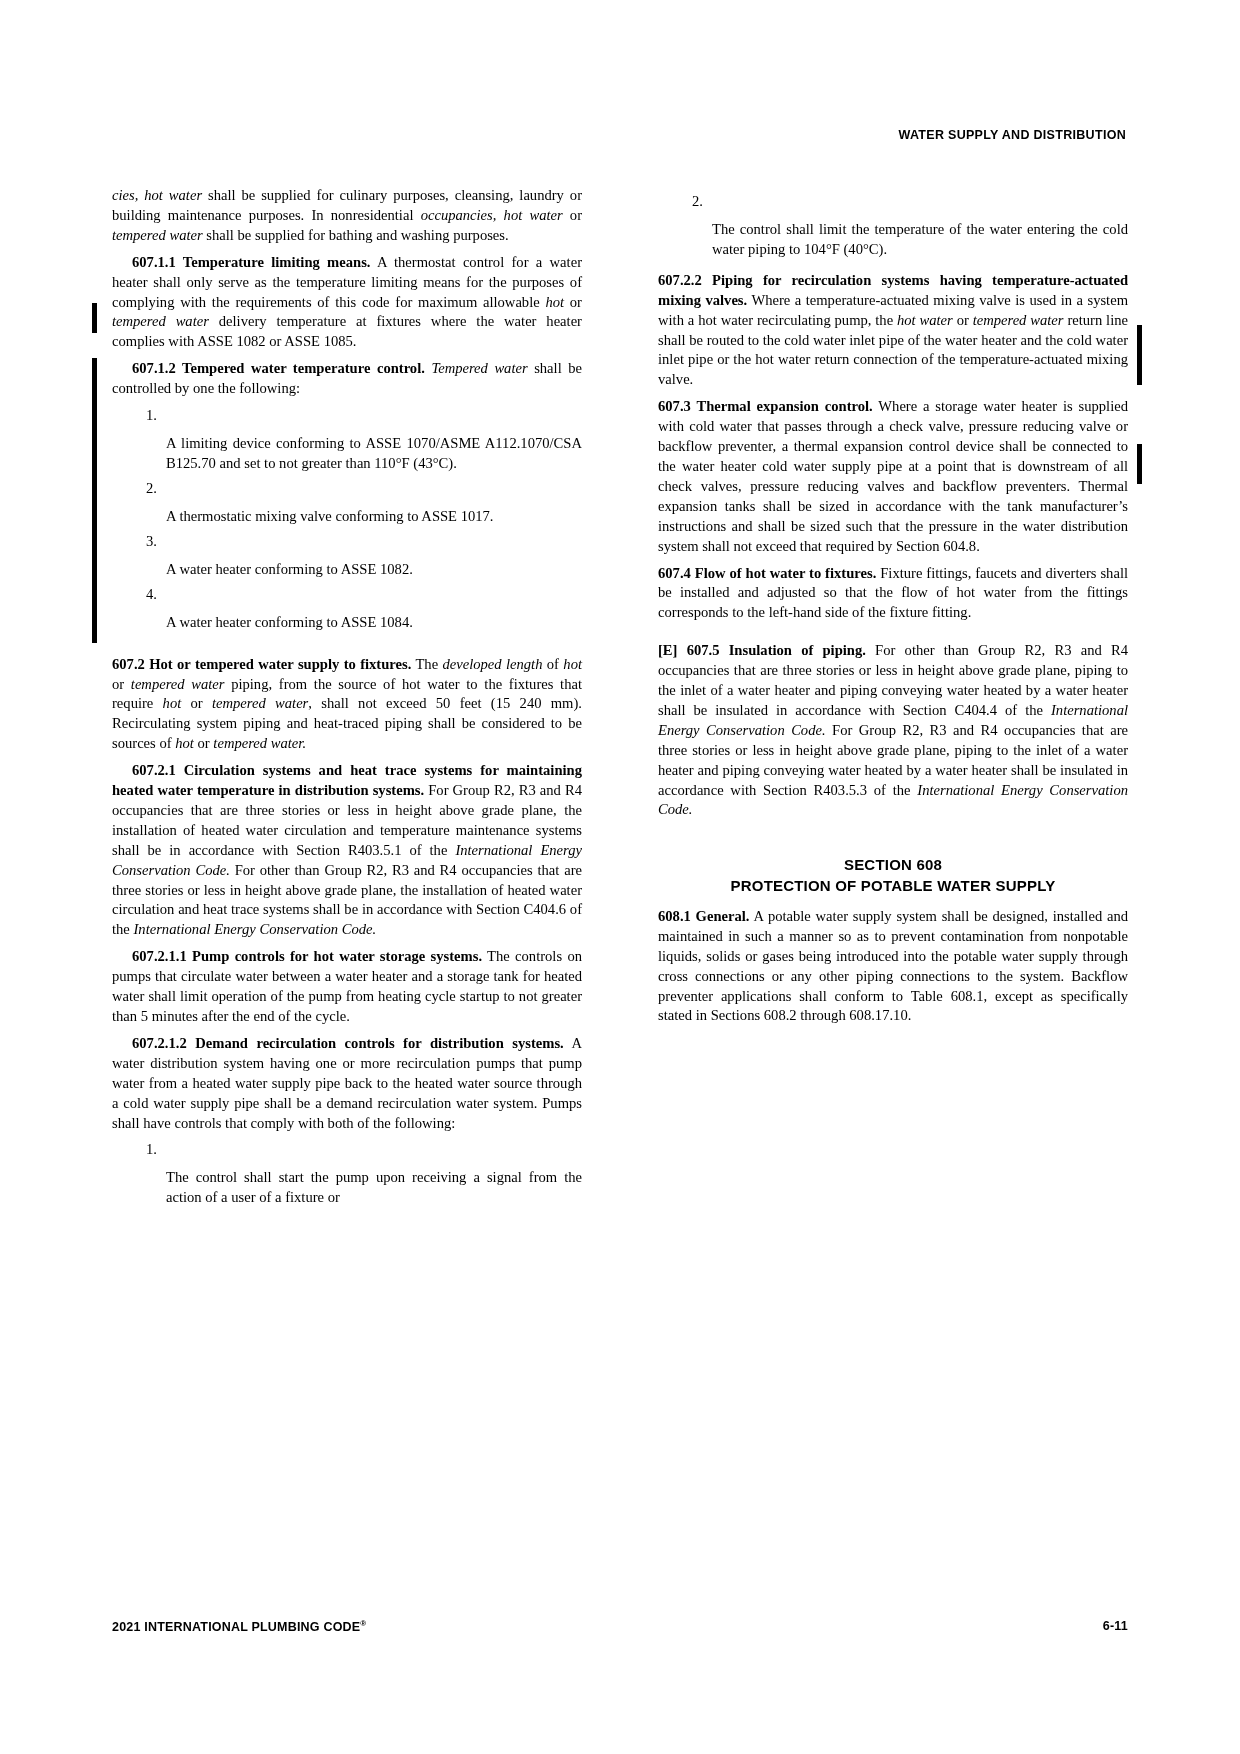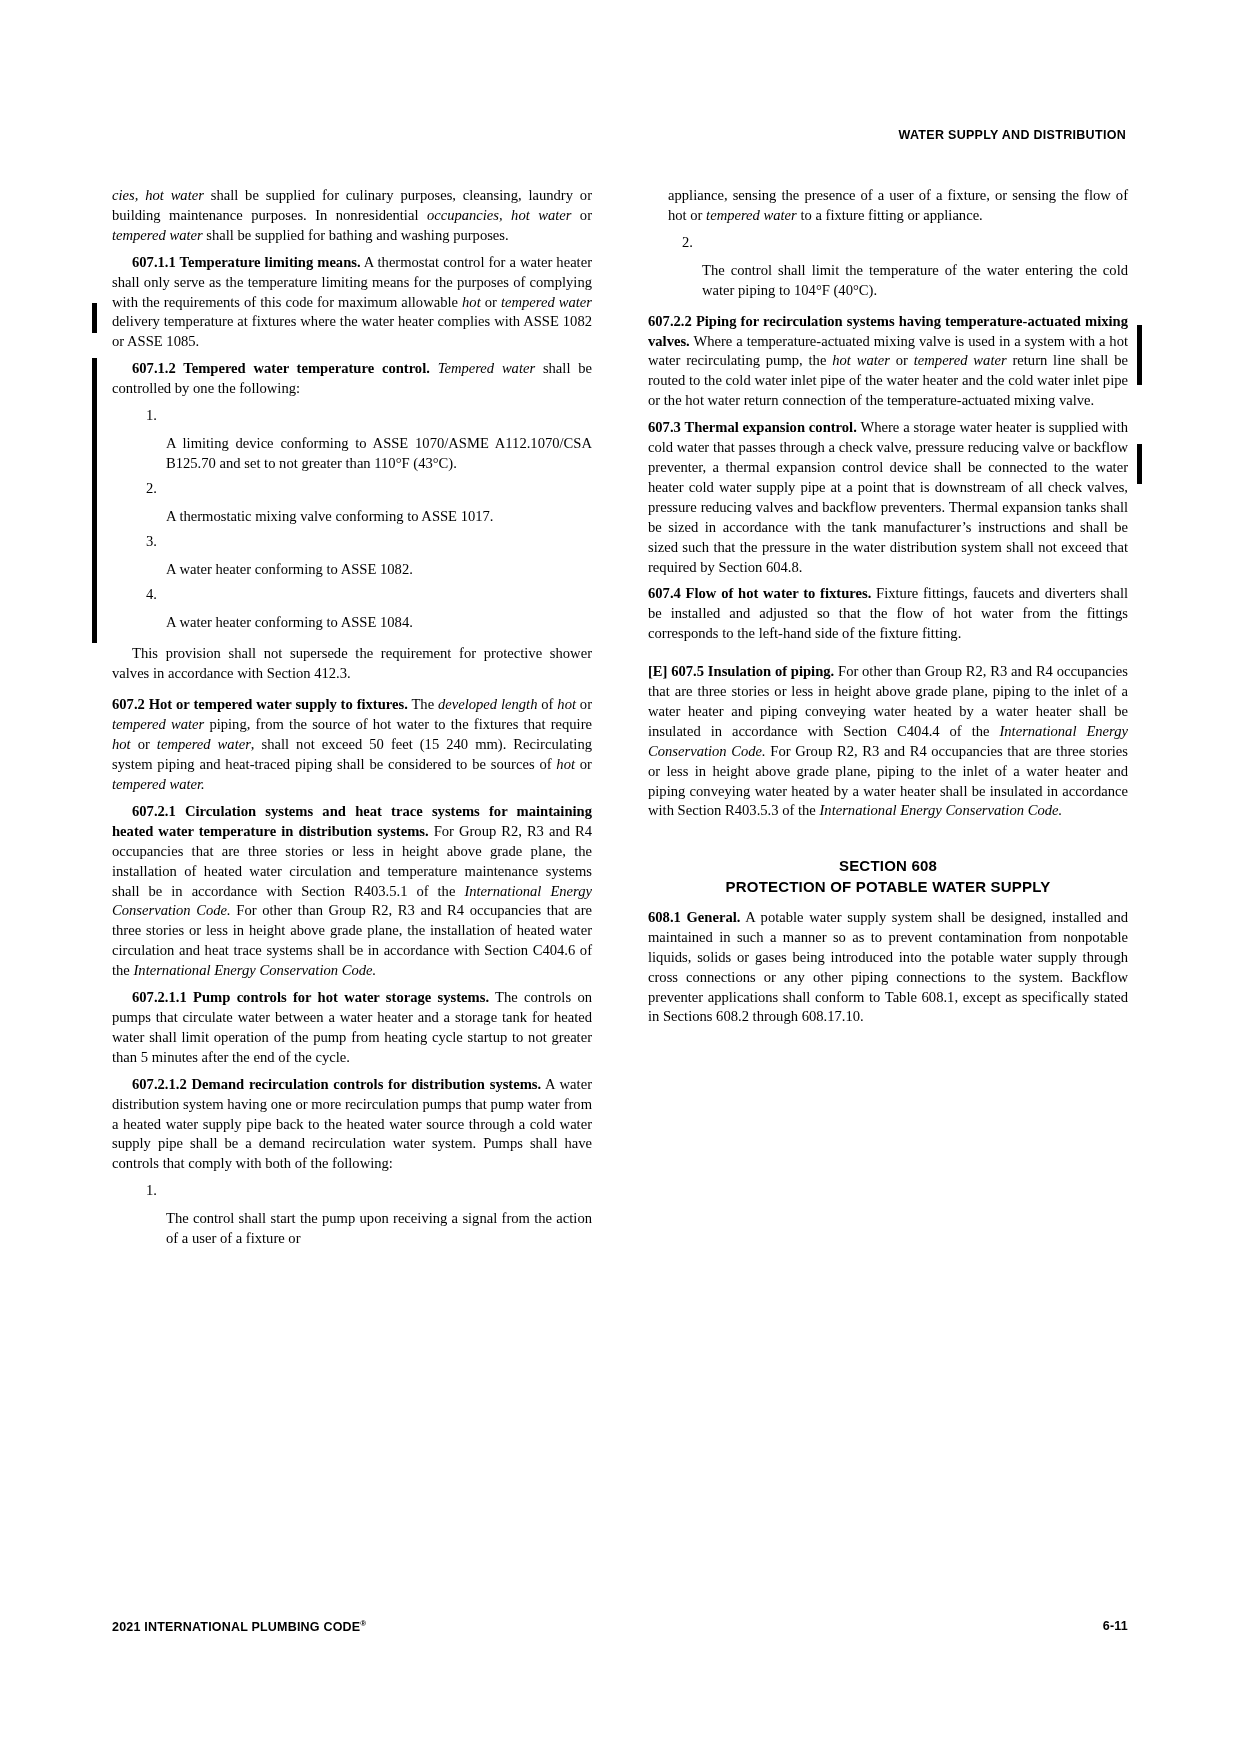--- a/index.html
+++ b/index.html
@@ -30,21 +30,21 @@
     font-size: 12.5px;
     letter-spacing: 0.3px;
     color: #000;
   }
   .columns {
     position: absolute;
     left: 112px;
     top: 186px;
     width: 1016px;
     display: flex;
-    gap: 56px;
+    gap: 76px;
   }
   .col {
     width: 483px;
     font-size: 14.6px;
     line-height: 1.365;
     text-align: justify;
     text-justify: inter-word;
     hyphens: none;
   }
   p {
@@ -159,21 +159,20 @@
             <span class="txt">A water heater conforming to ASSE 1082.</span>
           </li>
         <li style="margin-top:5px;">
             <span class="num">4.</span>
             <span class="txt">A water heater conforming to ASSE 1084.</span>
           </li>
       </ul>
 
       <div class="spacer"></div>
 
-      <p class="indent">This provision shall not supersede the requirement for protective shower valves in accordance with Section 412.3.</p>
 
       <div class="spacer"></div>
 
       <p><span class="run-in-bold">607.2 Hot or tempered water supply to fixtures.</span> The <span class="ital">developed length</span> of <span class="ital">hot</span> or <span class="ital">tempered water</span> piping, from the source of hot water to the fixtures that require <span class="ital">hot</span> or <span class="ital">tempered water</span>, shall not exceed 50 feet (15 240 mm). Recirculating system piping and heat-traced piping shall be considered to be sources of <span class="ital">hot</span> or <span class="ital">tempered water.</span></p>
 
       <div class="spacer-sm"></div>
 
       <p class="indent"><span class="run-in-bold">607.2.1 Circulation systems and heat trace systems for maintaining heated water temperature in distribution systems.</span> For Group R2, R3 and R4 occupancies that are three stories or less in height above grade plane, the installation of heated water circulation and temperature maintenance systems shall be in accordance with Section R403.5.1 of the <span class="ital">International Energy Conservation Code.</span> For other than Group R2, R3 and R4 occupancies that are three stories or less in height above grade plane, the installation of heated water circulation and heat trace systems shall be in accordance with Section C404.6 of the <span class="ital">International Energy Conservation Code.</span></p>
 
       <div class="spacer-sm"></div>
@@ -190,23 +189,20 @@
         <li>
             <span class="num">1.</span>
             <span class="txt">The control shall start the pump upon receiving a signal from the action of a user of a fixture or</span>
           </li>
       </ul>
 
     </div>
 
     <div class="col">
 
-      <div class="blk-indent">
-        <p>appliance, sensing the presence of a user of a fixture, or sensing the flow of hot or <span class="ital">tempered water</span> to a fixture fitting or appliance.</p>
-      </div>
 
       <div class="spacer-sm"></div>
 
       <ul class="list sublist">
         <li>
             <span class="num">2.</span>
             <span class="txt">The control shall limit the temperature of the water entering the cold water piping to 104°F (40°C).</span>
           </li>
       </ul>
 

